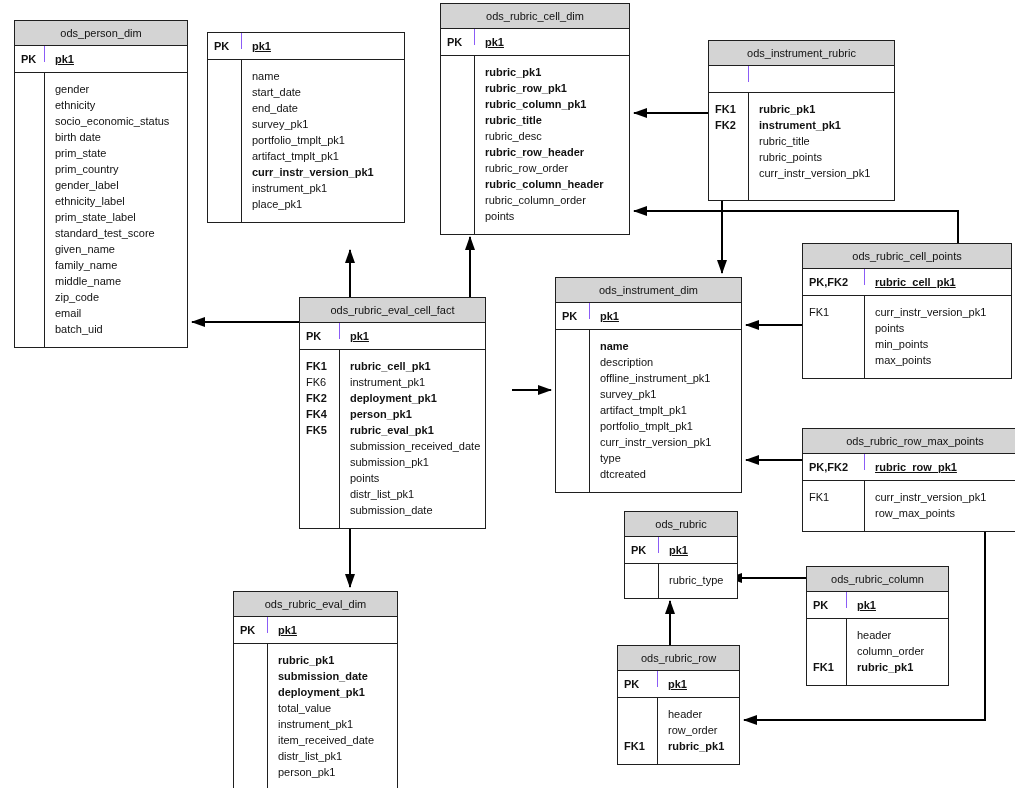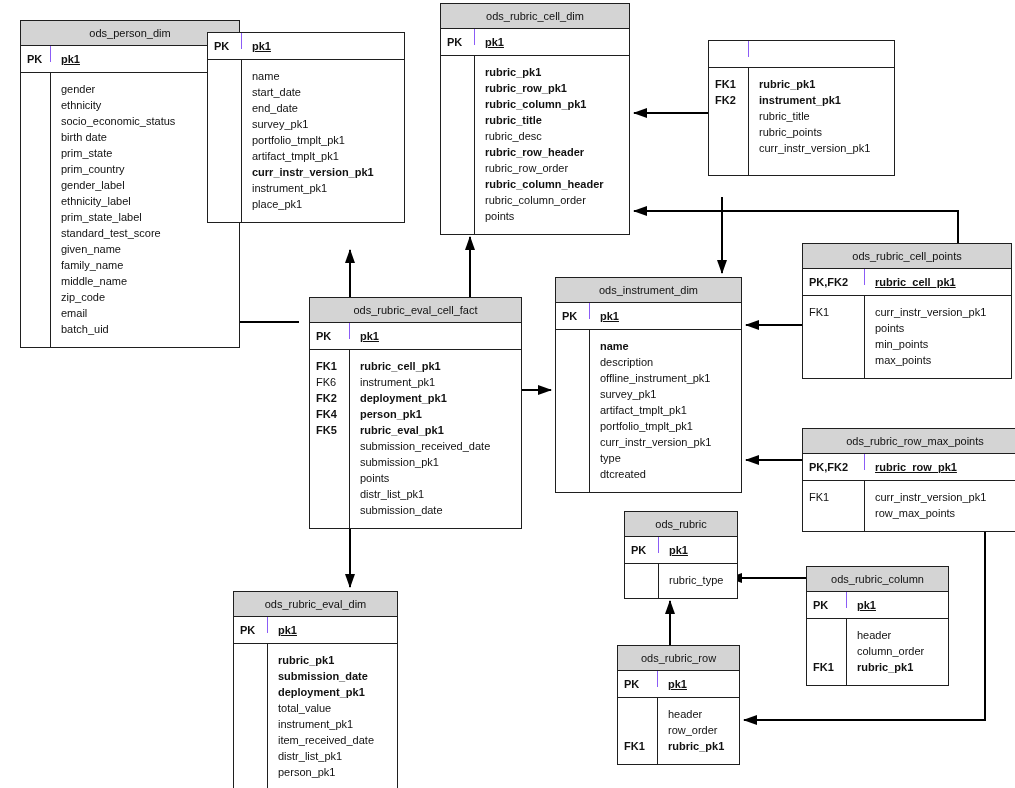--- a/index.html
+++ b/index.html
@@ -51,21 +51,21 @@
         <polyline points="722,197 722,273" fill="none" stroke="#000000" stroke-width="2" marker-end="url(#arrow)"></polyline>
         <polyline points="958,243 958,211 634,211" fill="none" stroke="#000000" stroke-width="2" marker-end="url(#arrow)"></polyline>
         <polyline points="802,325 746,325" fill="none" stroke="#000000" stroke-width="2" marker-end="url(#arrow)"></polyline>
         <polyline points="802,460 746,460" fill="none" stroke="#000000" stroke-width="2" marker-end="url(#arrow)"></polyline>
         <polyline points="985,530 985,720 744,720" fill="none" stroke="#000000" stroke-width="2" marker-end="url(#arrow)"></polyline>
         <polyline points="806,578 729,578" fill="none" stroke="#000000" stroke-width="2" marker-end="url(#arrow)"></polyline>
         <polyline points="670,645 670,601" fill="none" stroke="#000000" stroke-width="2" marker-end="url(#arrow)"></polyline>
       </g>
   </svg>
   <div id="tables-layer">
-      <div class="tbl" style="left: 20px; top: 20px; width: 220px;">
+      <div class="tbl" style="left: 14px; top: 20px; width: 174px;">
         <div class="tbl-header">ods_person_dim</div>
         <div class="tbl-pkrow">
           <div class="pk-key" style="width: 30px;">PK</div>
           <div class="pk-attr b u">pk1</div>
         </div>
         <div class="tbl-body">
           <div class="keycol" style="width: 30px;">
             <div class="line">&nbsp;</div>
             <div class="line">&nbsp;</div>
             <div class="line">&nbsp;</div>
@@ -160,20 +160,21 @@
             <div class="line">rubric_desc</div>
             <div class="line b">rubric_row_header</div>
             <div class="line">rubric_row_order</div>
             <div class="line b">rubric_column_header</div>
             <div class="line">rubric_column_order</div>
             <div class="line">points</div>
           </div>
         </div>
       </div>
       <div class="tbl" style="left: 708px; top: 40px; width: 187px;">
+        <div class="tbl-header">ods_instrument_rubric</div>
         <div class="tbl-pkrow">
           <div class="pk-key" style="width: 40px;"></div>
           <div class="pk-attr"></div>
         </div>
         <div class="tbl-body" style="min-height: 107px;">
           <div class="keycol" style="width: 40px;">
             <div class="line b">FK1</div>
             <div class="line b">FK2</div>
             <div class="line">&nbsp;</div>
             <div class="line">&nbsp;</div>
@@ -181,21 +182,21 @@
           </div>
           <div class="attrcol">
             <div class="line b">rubric_pk1</div>
             <div class="line b">instrument_pk1</div>
             <div class="line">rubric_title</div>
             <div class="line">rubric_points</div>
             <div class="line">curr_instr_version_pk1</div>
           </div>
         </div>
       </div>
-      <div class="tbl" style="left: 309px; top: 297px; width: 213px;">
+      <div class="tbl" style="left: 299px; top: 297px; width: 187px;">
         <div class="tbl-header">ods_rubric_eval_cell_fact</div>
         <div class="tbl-pkrow">
           <div class="pk-key" style="width: 40px;">PK</div>
           <div class="pk-attr b u">pk1</div>
         </div>
         <div class="tbl-body">
           <div class="keycol" style="width: 40px;">
             <div class="line b">FK1</div>
             <div class="line">FK6</div>
             <div class="line b">FK2</div>

